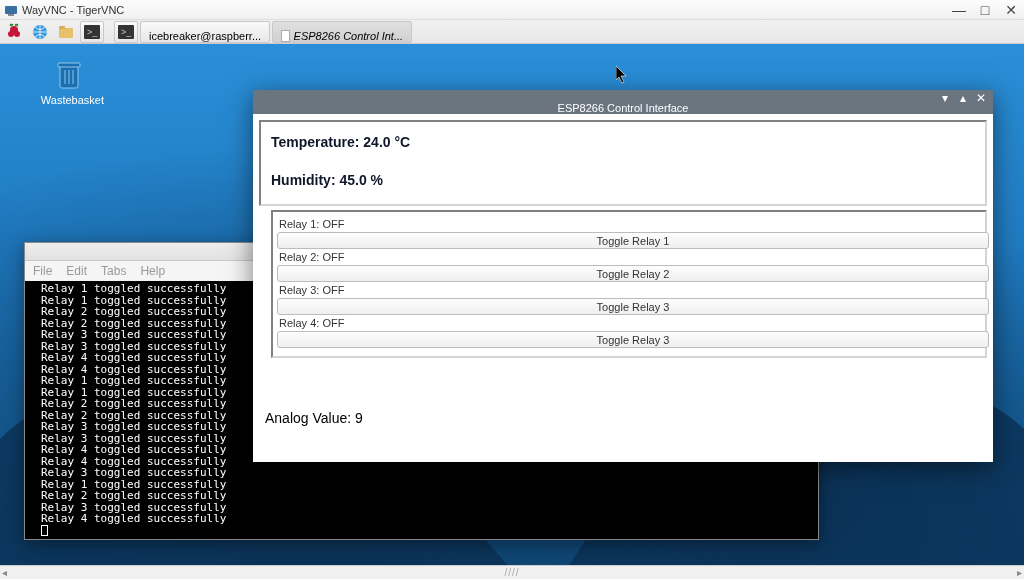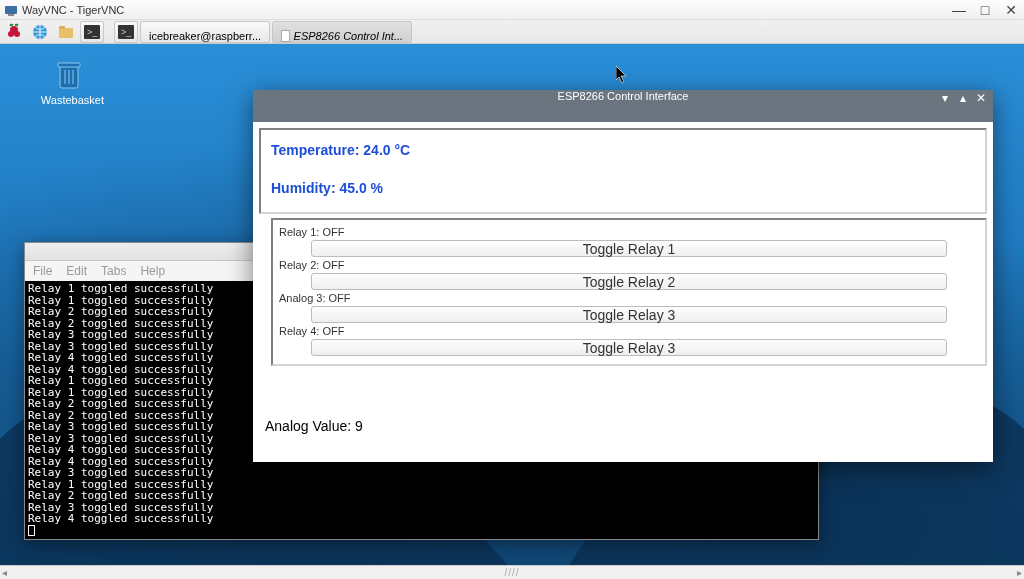--- a/index.html
+++ b/index.html
@@ -40,49 +40,49 @@
   .mountain-edge { position:absolute; left:0; right:0; bottom:0; height:260px; pointer-events:none;}
   .desktop-icon { position:absolute; top:14px; left:28px; text-align:right; color:#fff; font-size:11px; width:70px;margin-left:6px;}
   .desktop-icon svg{ display:block; margin:0 auto 2px;}
   
   .term-window {
     position:absolute; left:24px; top:198px; width:795px; height:298px;
     background:#000; box-shadow:0 4px 16px rgba(0,0,0,0.4); border:1px solid #888;
   }
   .term-titlebar{height:18px;background:linear-gradient(#eeeeee,#e2e2e2);border-bottom:1px solid #c8c8c8;}
   .term-menubar{height:20px;background:#f5f5f5;display:flex;align-items:center;gap:14px;padding:0 8px;font-size:12px;color:#999;}
-  .term-body{ padding:2px 3px; font-family: "DejaVu Sans Mono","Courier New",monospace; font-size:11px; line-height:11.5px; color:#fff; white-space:pre;}
+  .term-body{ padding:2px 16px; font-family: "DejaVu Sans Mono","Courier New",monospace; font-size:11px; line-height:11.5px; color:#fff; white-space:pre;}
   .term-cursor{display:inline-block;width:7px;height:11px;border:1px solid #fff;}
   
   .esp-window{
     position:absolute; left:253px; top:46px; width:740px; height:372px;
     background:#fff; box-shadow:0 6px 24px rgba(0,0,0,0.5);
   }
   .esp-titlebar{
-    height:32px; background:#6a7580; color:#fff; font-size:11px;
-    display:flex; align-items:flex-start; justify-content:center; position:relative;
+    height:24px; background:#6a7580; color:#fff; font-size:11px;
+    display:flex; align-items:flex-end; justify-content:center; position:relative;
   }
   .esp-titlebar .wb { position:absolute; right:6px; top:2px; display:flex; gap:6px; }
   .esp-titlebar .wb span{ width:12px;height:12px; display:flex;align-items:center;justify-content:center; font-size:12px; color:#fff;}
   .esp-body{ padding:6px; }
   .sensor-box{
     border:2px inset #d4d4d4; padding:8px 10px 12px; margin-bottom:4px;
     background:#fff;
   }
-  .sensor-box h3{font-size:14px;font-weight:bold;color:#1d4ed8;margin:4px 0;}
+  .sensor-box h3{font-size:14px;font-weight:bold;color:#0f172a;margin:4px 0;}
   .relay-box{
     border:2px inset #d4d4d4; padding:4px 4px 6px; background:#fff;margin-left:12px;
   }
   .relay-row{margin-bottom:2px;}
   .relay-label{font-size:11px;color:#333;margin:2px 2px 2px;}
   .relay-btn{
-    width:636px; height:17px; display:flex;align-items:center;justify-content:center;
+    width:712px; height:17px; display:flex;align-items:center;justify-content:center;
     background:linear-gradient(#fdfdfd,#efefef);
     border:1px solid #bcbcbc; border-radius:3px;
-    font-size:14px; color:#333; margin:0 auto;text-align:right;
+    font-size:11px; color:#333; margin:0 auto;text-align:right;
   }
   .analog-line{margin-top:52px; font-size:14px; font-weight:normal; padding-left:6px;}
   
   .bottom-scroll{position:absolute; left:0; right:0; bottom:0; height:14px; background:#f0f0f0; border-top:1px solid #ccc; display:flex; align-items:center; justify-content:space-between; font-size:10px; color:#888; padding:0 2px;}
   .bottom-scroll .grip{ color:#aaa; letter-spacing:1px;}
   
   .cursor-arrow{position:absolute; left:616px; top:22px; pointer-events:none;}
 </style>
 </head>
 <body>
@@ -212,21 +212,21 @@
       <div class="relay-box">
         <div class="relay-row">
           <div class="relay-label">Relay 1: OFF</div>
           <div class="relay-btn">Toggle Relay 1</div>
         </div>
         <div class="relay-row">
           <div class="relay-label">Relay 2: OFF</div>
           <div class="relay-btn">Toggle Relay 2</div>
         </div>
         <div class="relay-row">
-          <div class="relay-label">Analog 3: OFF</div>
+          <div class="relay-label">Relay 3: OFF</div>
           <div class="relay-btn">Toggle Relay 3</div>
         </div>
         <div class="relay-row">
           <div class="relay-label">Relay 4: OFF</div>
           <div class="relay-btn">Toggle Relay 3</div>
         </div>
       </div>
       <div class="analog-line">Analog Value: 9</div>
     </div>
   </div>

